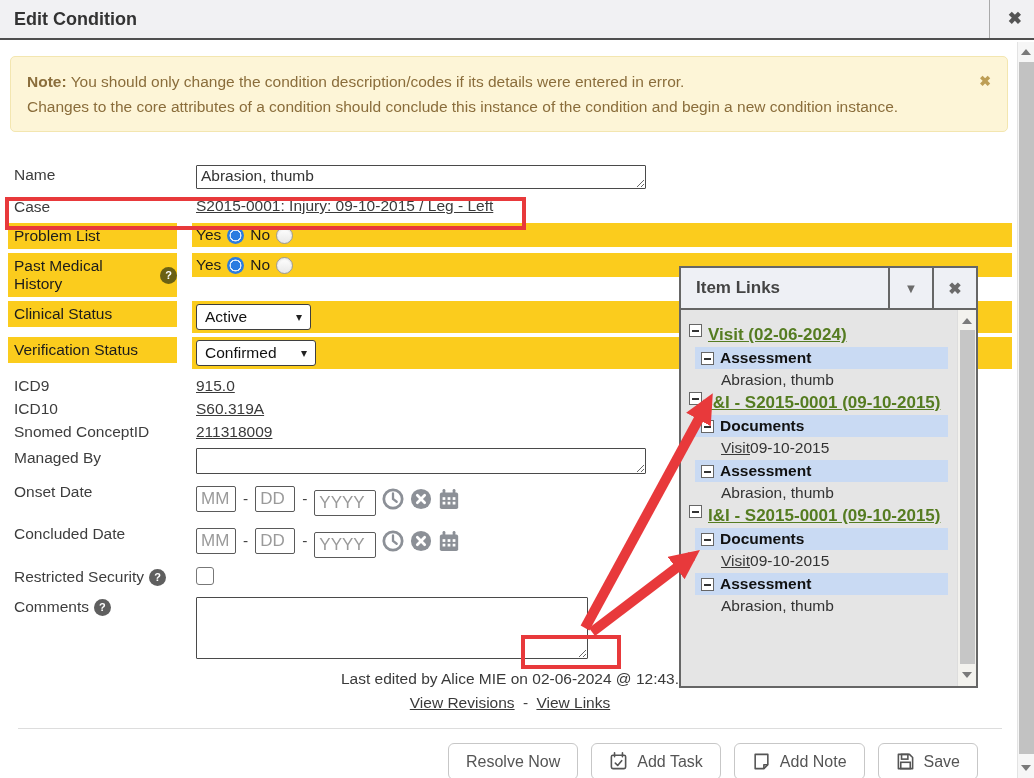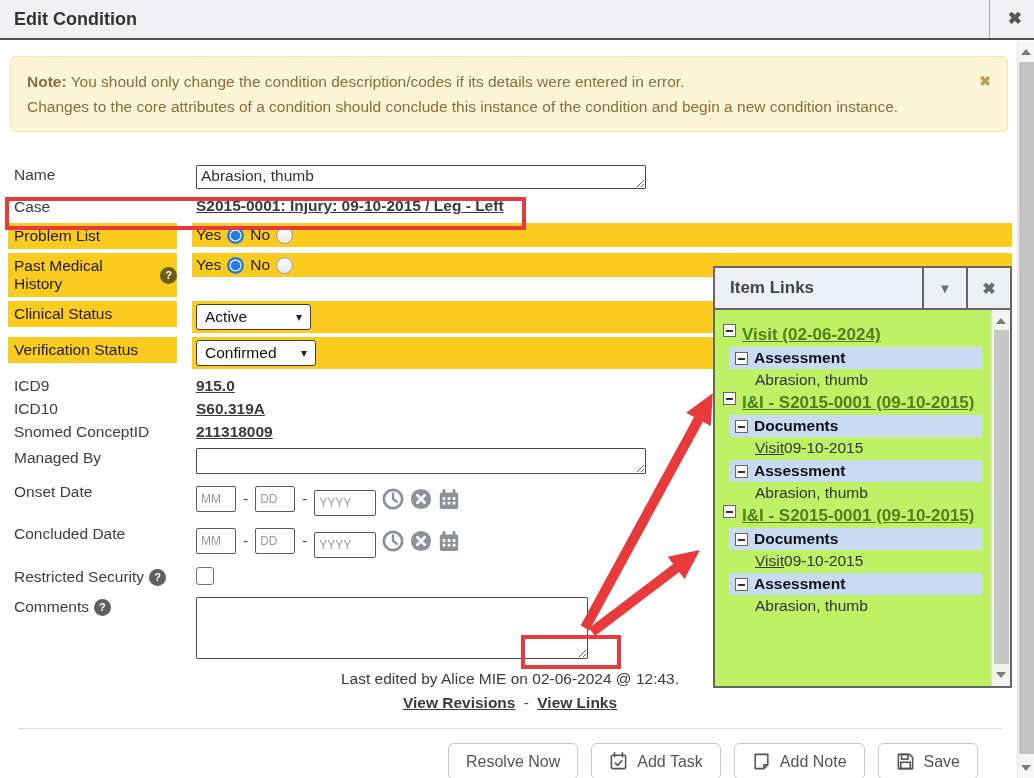--- a/index.html
+++ b/index.html
@@ -38,57 +38,57 @@
   .formwrap{padding:30px 22px 0 8px;position:relative;}
   .row{display:flex;align-items:flex-start;margin-bottom:4px;}
   .lbl{width:169px;padding:4px 0 4px 6px;font-size:15.5px;color:var(--ink);flex:none;display:flex;align-items:center;gap:5px;}
   .fld{flex:1;margin-left:15px;padding:3px 0 3px 4px;display:flex;align-items:center;gap:6px;font-size:15.5px;}
   .row.hl{margin-bottom:4px;}
   .row.hl .lbl{background:var(--gold);color:#1c1c1c;}
   .row.hl .fld{background:var(--gold);color:#1c1c1c;}
   .row.tight{margin-bottom:1px;justify-content:space-between;}
   .row.tight .lbl,.row.tight .fld{padding-top:2px;padding-bottom:2px;}
 
-  a.dlink{color:#3a3a3a;text-decoration:underline;cursor:pointer;font-weight:bold;}
+  a.dlink{color:#3a3a3a;text-decoration:underline;cursor:pointer;}
   textarea.box{border:1px solid #4a4a4a;border-radius:1px;font-family:"Liberation Sans",sans-serif;font-size:15.5px;color:#333;padding:1px 4px;resize:both;background:#fff;}
   .ta-name{width:450px;height:24px;}
   .ta-managed{width:450px;height:26px;}
   .ta-comments{width:392px;height:62px;}
 
   .qicon{width:17px;height:17px;border-radius:50%;background:#5f5f5f;color:#fff;font-size:11px;font-weight:bold;display:inline-flex;align-items:center;justify-content:center;flex:none;}
   .row.hl .qicon{background:#6a6014;}
 
   .radio{width:17px;height:17px;border-radius:50%;display:inline-block;flex:none;cursor:pointer;}
   .radio.on{background:radial-gradient(circle,#2b7ce0 0 4.5px,#dcebfb 5px 5.8px,#2b7ce0 6.2px 8.5px);}
   .radio.off{background:linear-gradient(#fff,#e8e8e8);border:1px solid #9b9b9b;box-shadow:inset 0 1px 2px rgba(0,0,0,.12);}
 
   .selectbox{background:#fff;border:1.5px solid #3f3f3f;border-radius:3px;height:26px;display:inline-flex;align-items:center;padding:0 8px;gap:8px;font-size:15.5px;color:#111;cursor:pointer;}
   .selectbox .chev{font-size:12px;color:#222;}
 
-  .dinput{border:1.5px solid #5a5a5a;border-radius:2px;height:26px;font-family:"Liberation Sans",sans-serif;font-size:12px;color:#333;padding:0 4px;}
+  .dinput{border:1.5px solid #5a5a5a;border-radius:2px;height:26px;font-family:"Liberation Sans",sans-serif;font-size:17px;color:#333;padding:0 4px;}
   .dinput::placeholder{color:#9a9a9a;}
   .d-mm{width:40px;}.d-dd{width:40px;}.d-yy{width:62px;margin-top:8px;}
   .dsep{color:#444;margin:0 1px;}
   .dico{width:22px;height:22px;flex:none;cursor:pointer;}
 
   .checkbox{width:18px;height:18px;border:1.5px solid #777;border-radius:3px;background:#fff;cursor:pointer;flex:none;}
 
   .centerline{text-align:center;font-size:15.5px;color:#3a3a3a;margin-top:8px;}
   .linksline{text-align:center;font-size:15.5px;margin-top:6px;}
   .linksline .dash{color:#444;margin:0 4px;}
 
   hr.div1{border:none;border-top:1px solid #ddd;margin:16px 10px 0 10px;}
 
   
   .btnrow{display:flex;justify-content:flex-end;gap:13px;padding:14px 34px 0 0;}
   .btn{display:inline-flex;align-items:center;gap:9px;background:#fff;border:1px solid #c7c7c7;border-radius:6px;padding:8px 17px;font-size:16px;color:#555;cursor:pointer;font-family:"Liberation Sans",sans-serif;}
   .btn svg{flex:none;}
 
   
-  .panel{position:absolute;left:713px;top:266px;width:299px;height:422px;border:2px solid #666;background:#bef264;z-index:30;display:flex;flex-direction:column;}
+  .panel{position:absolute;left:679px;top:266px;width:299px;height:422px;border:2px solid #666;background:#e5e5e5;z-index:30;display:flex;flex-direction:column;}
   .panel-head{height:42px;background:#eef0f5;border-bottom:2px solid #666;display:flex;align-items:stretch;flex:none;}
   .panel-title{flex:1;display:flex;align-items:center;padding-left:15px;font-size:17px;font-weight:bold;color:#444;}
   .panel-btn{width:44px;border-left:2px solid #666;display:flex;align-items:center;justify-content:center;color:#6b6b6b;font-size:13px;cursor:pointer;}
   .panel-btn.x{font-size:16px;font-weight:bold;}
   .panel-body{flex:1;position:relative;padding:12px 28px 8px 7px;overflow:hidden;}
 
   .mbox{width:13px;height:13px;border:1px solid #666;background:#fff;display:inline-block;position:relative;flex:none;cursor:pointer;}
   .mbox::after{content:"";position:absolute;left:2px;right:2px;top:5px;height:2px;background:#333;}
 
   .tlink-row{display:flex;align-items:flex-start;gap:6px;margin:2px 0 2px 1px;}

